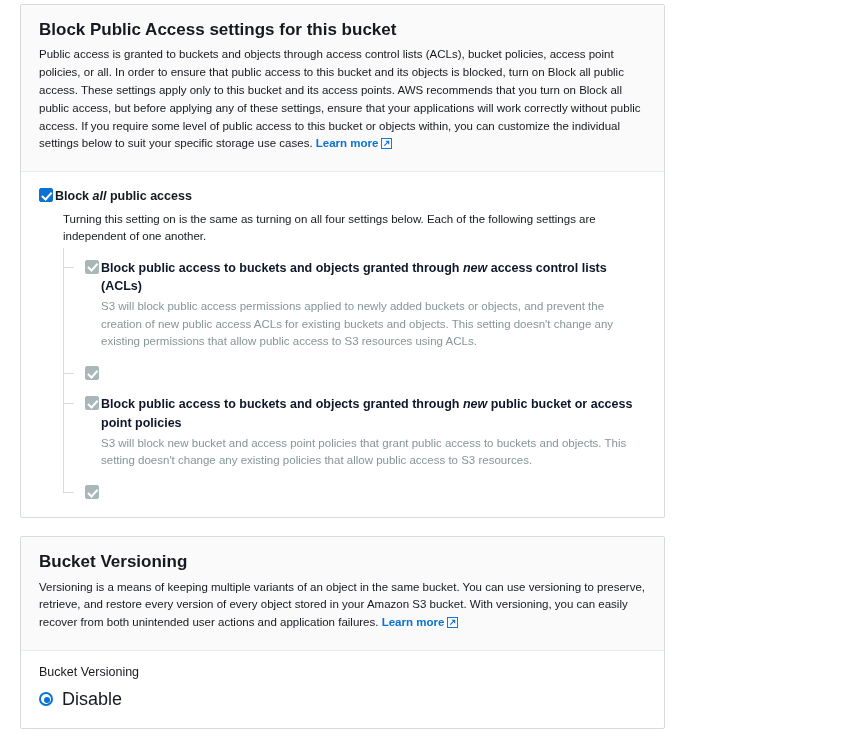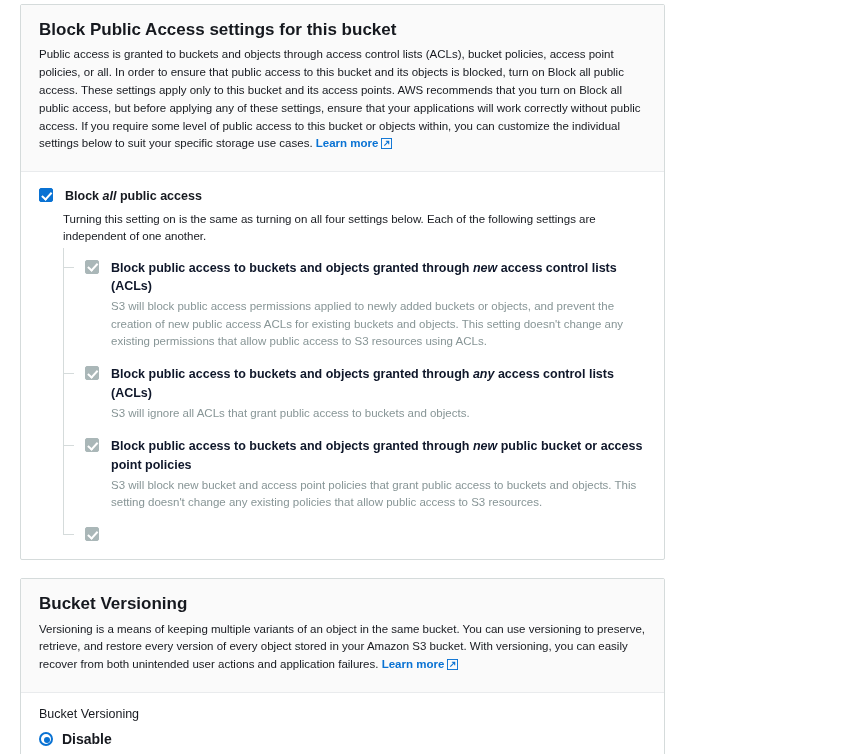--- a/index.html
+++ b/index.html
@@ -83,21 +83,21 @@
     position: absolute;
     left: 4px;
     top: 0.5px;
     width: 3.5px;
     height: 7.5px;
     border: solid #ffffff;
     border-width: 0 2px 2px 0;
     transform: rotate(42deg);
   }
   .cb-text {
-    margin-left: 12px;
+    margin-left: 2px;
   }
   .cb-label {
     font-size: 12.5px;
     font-weight: bold;
     line-height: 1.35;
     color: #16191f;
   }
   .cb-label.disabled { color: #0f172a; }
   .cb-label em { font-style: italic; font-weight: bold; }
   .cb-sub {
@@ -169,24 +169,23 @@
     content: "";
     position: absolute;
     left: 3px;
     top: 3px;
     width: 6px;
     height: 6px;
     border-radius: 50%;
     background: #0972d3;
   }
   .radio-label {
-    font-size: 14px;
+    font-size: 18px;
     margin-left: 9px;
     color: #16191f;
-    font-weight: bold;
   }
 </style>
 </head>
 <body>
 
 <div class="page">
 
   <section class="card">
     <div class="card-header">
       <h2 class="card-title">Block Public Access settings for this bucket</h2>
@@ -219,24 +218,20 @@
             <span class="cb-text">
               <span class="cb-label disabled"><span>Block public access to buckets and objects granted through </span><em>new</em><span> access control lists (ACLs)</span></span>
               <div class="cb-sub disabled">S3 will block public access permissions applied to newly added buckets or objects, and prevent the creation of new public access ACLs for existing buckets and objects. This setting doesn't change any existing permissions that allow public access to S3 resources using ACLs.</div>
             </span>
           </div>
         </div>
 
         <div class="child">
           <div class="cb-row">
             <span class="checkbox checked disabled"></span>
-            <span class="cb-text">
-              <span class="cb-label disabled"><span>Block public access to buckets and objects granted through </span><em>any</em><span> access control lists (ACLs)</span></span>
-              <div class="cb-sub disabled">S3 will ignore all ACLs that grant public access to buckets and objects.</div>
-            </span>
           </div>
         </div>
 
         <div class="child">
           <div class="cb-row">
             <span class="checkbox checked disabled"></span>
             <span class="cb-text">
               <span class="cb-label disabled"><span>Block public access to buckets and objects granted through </span><em>new</em><span> public bucket or access point policies</span></span>
               <div class="cb-sub disabled">S3 will block new bucket and access point policies that grant public access to buckets and objects. This setting doesn't change any existing policies that allow public access to S3 resources.</div>
             </span>

